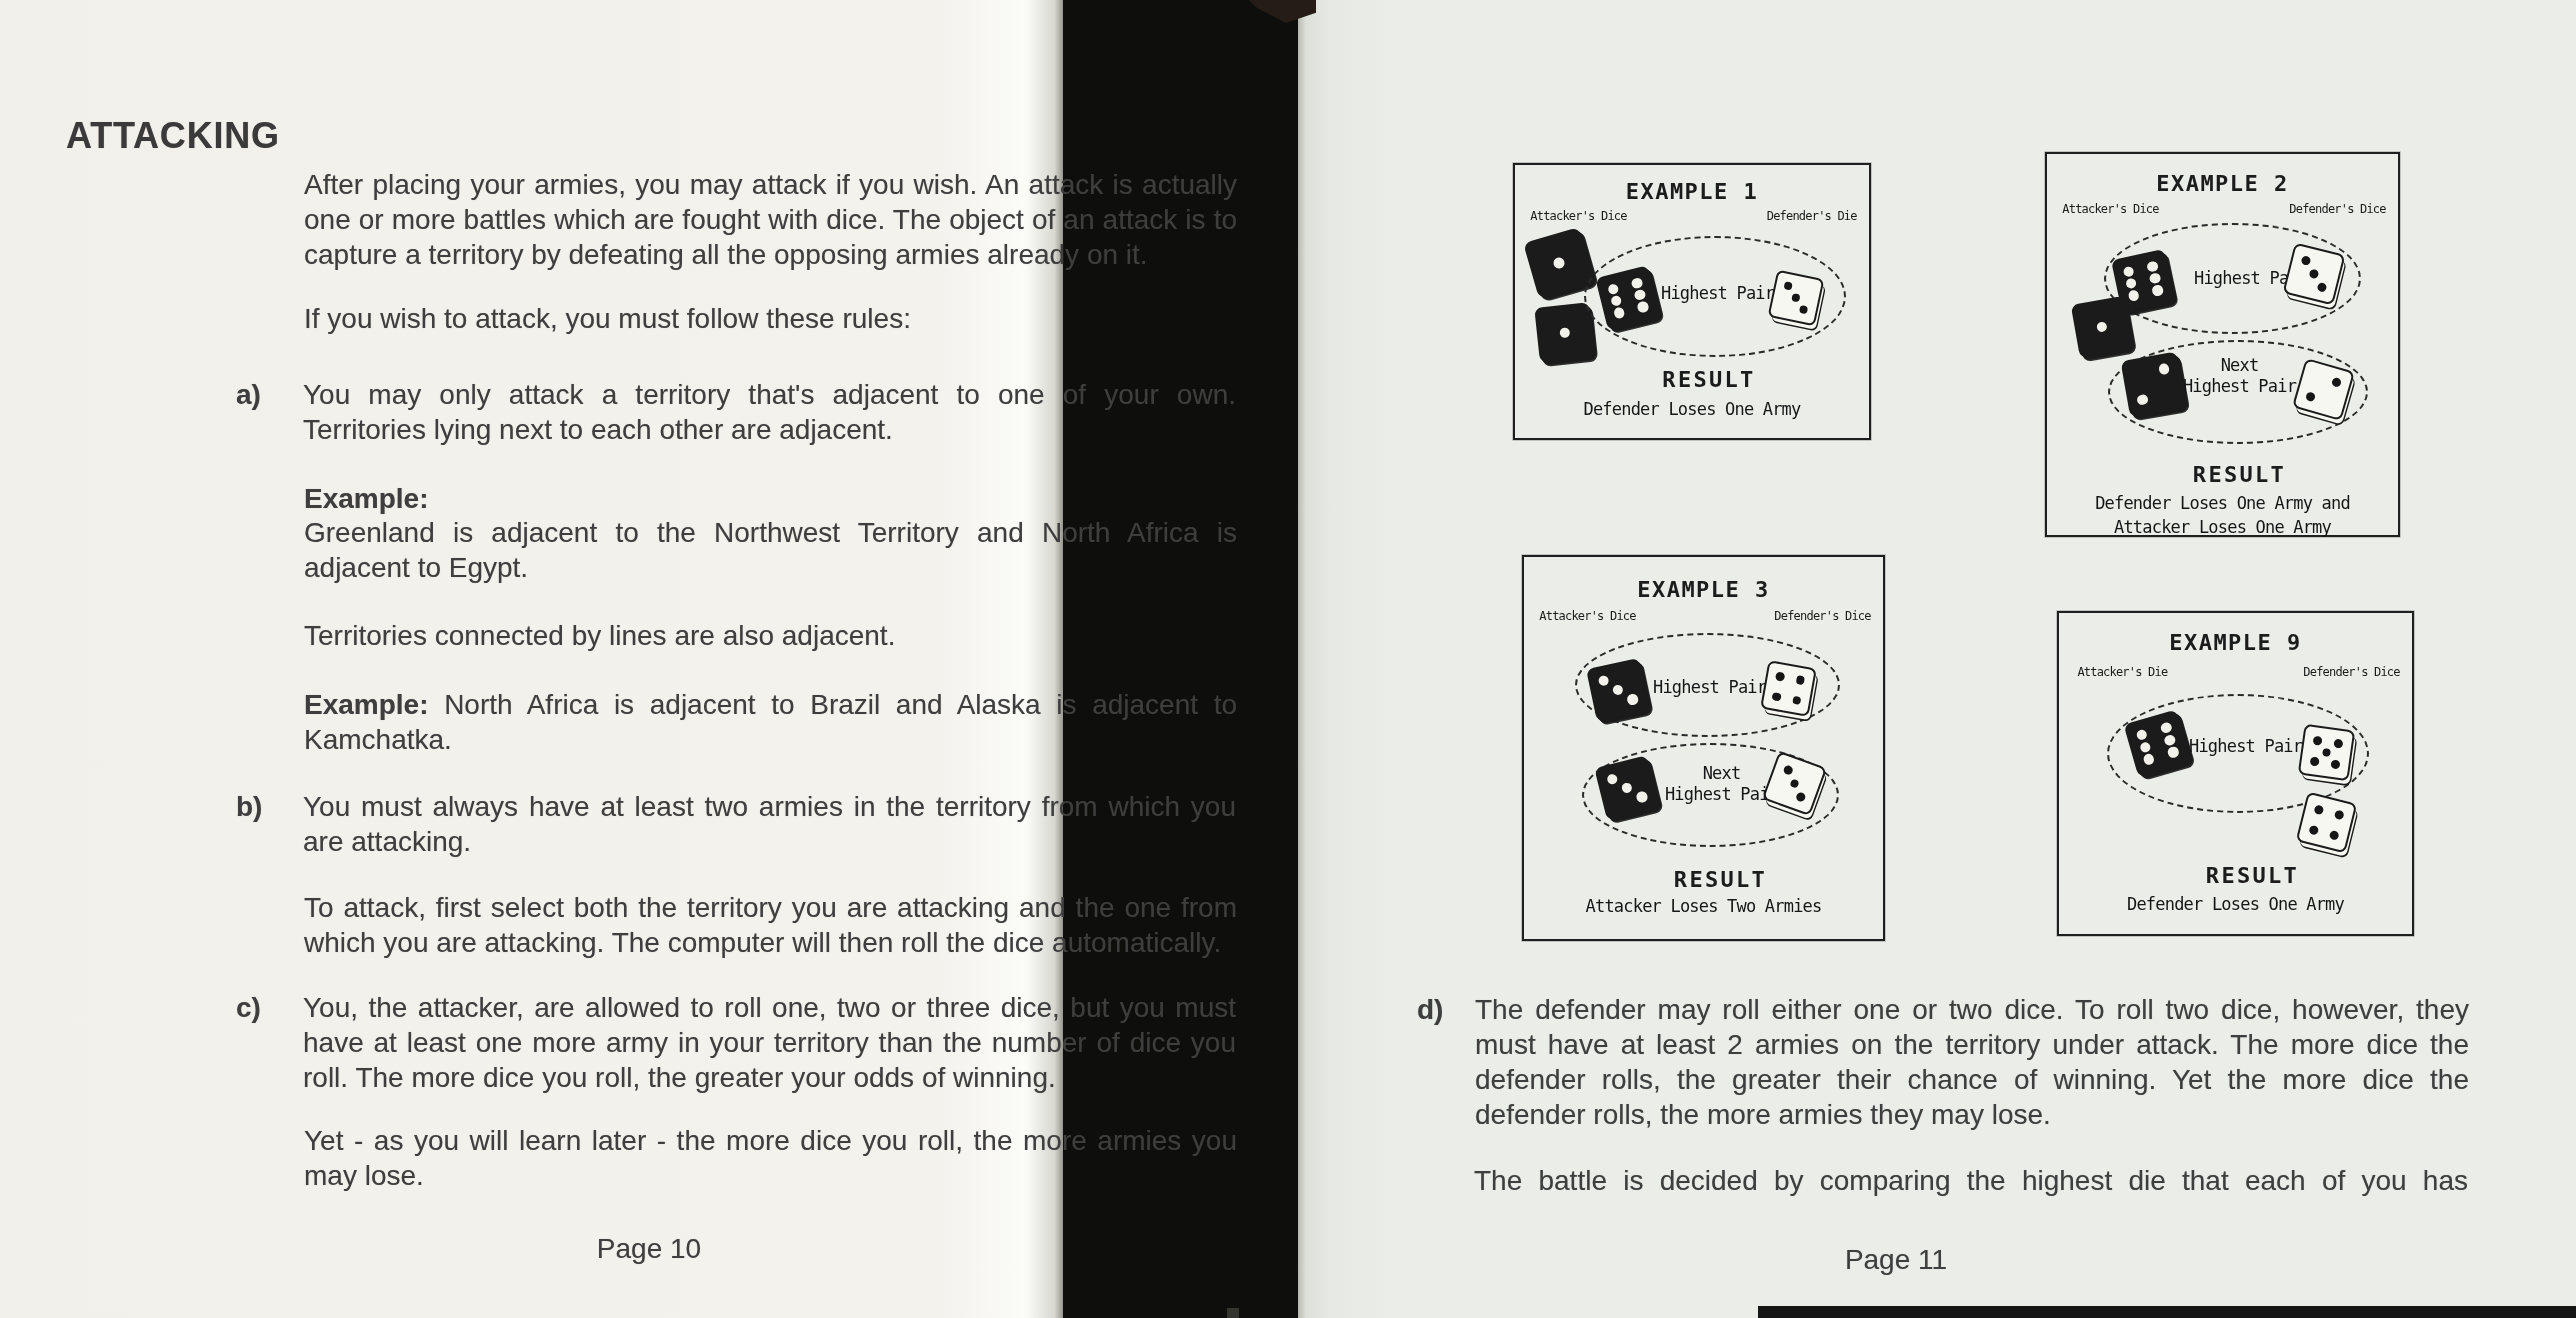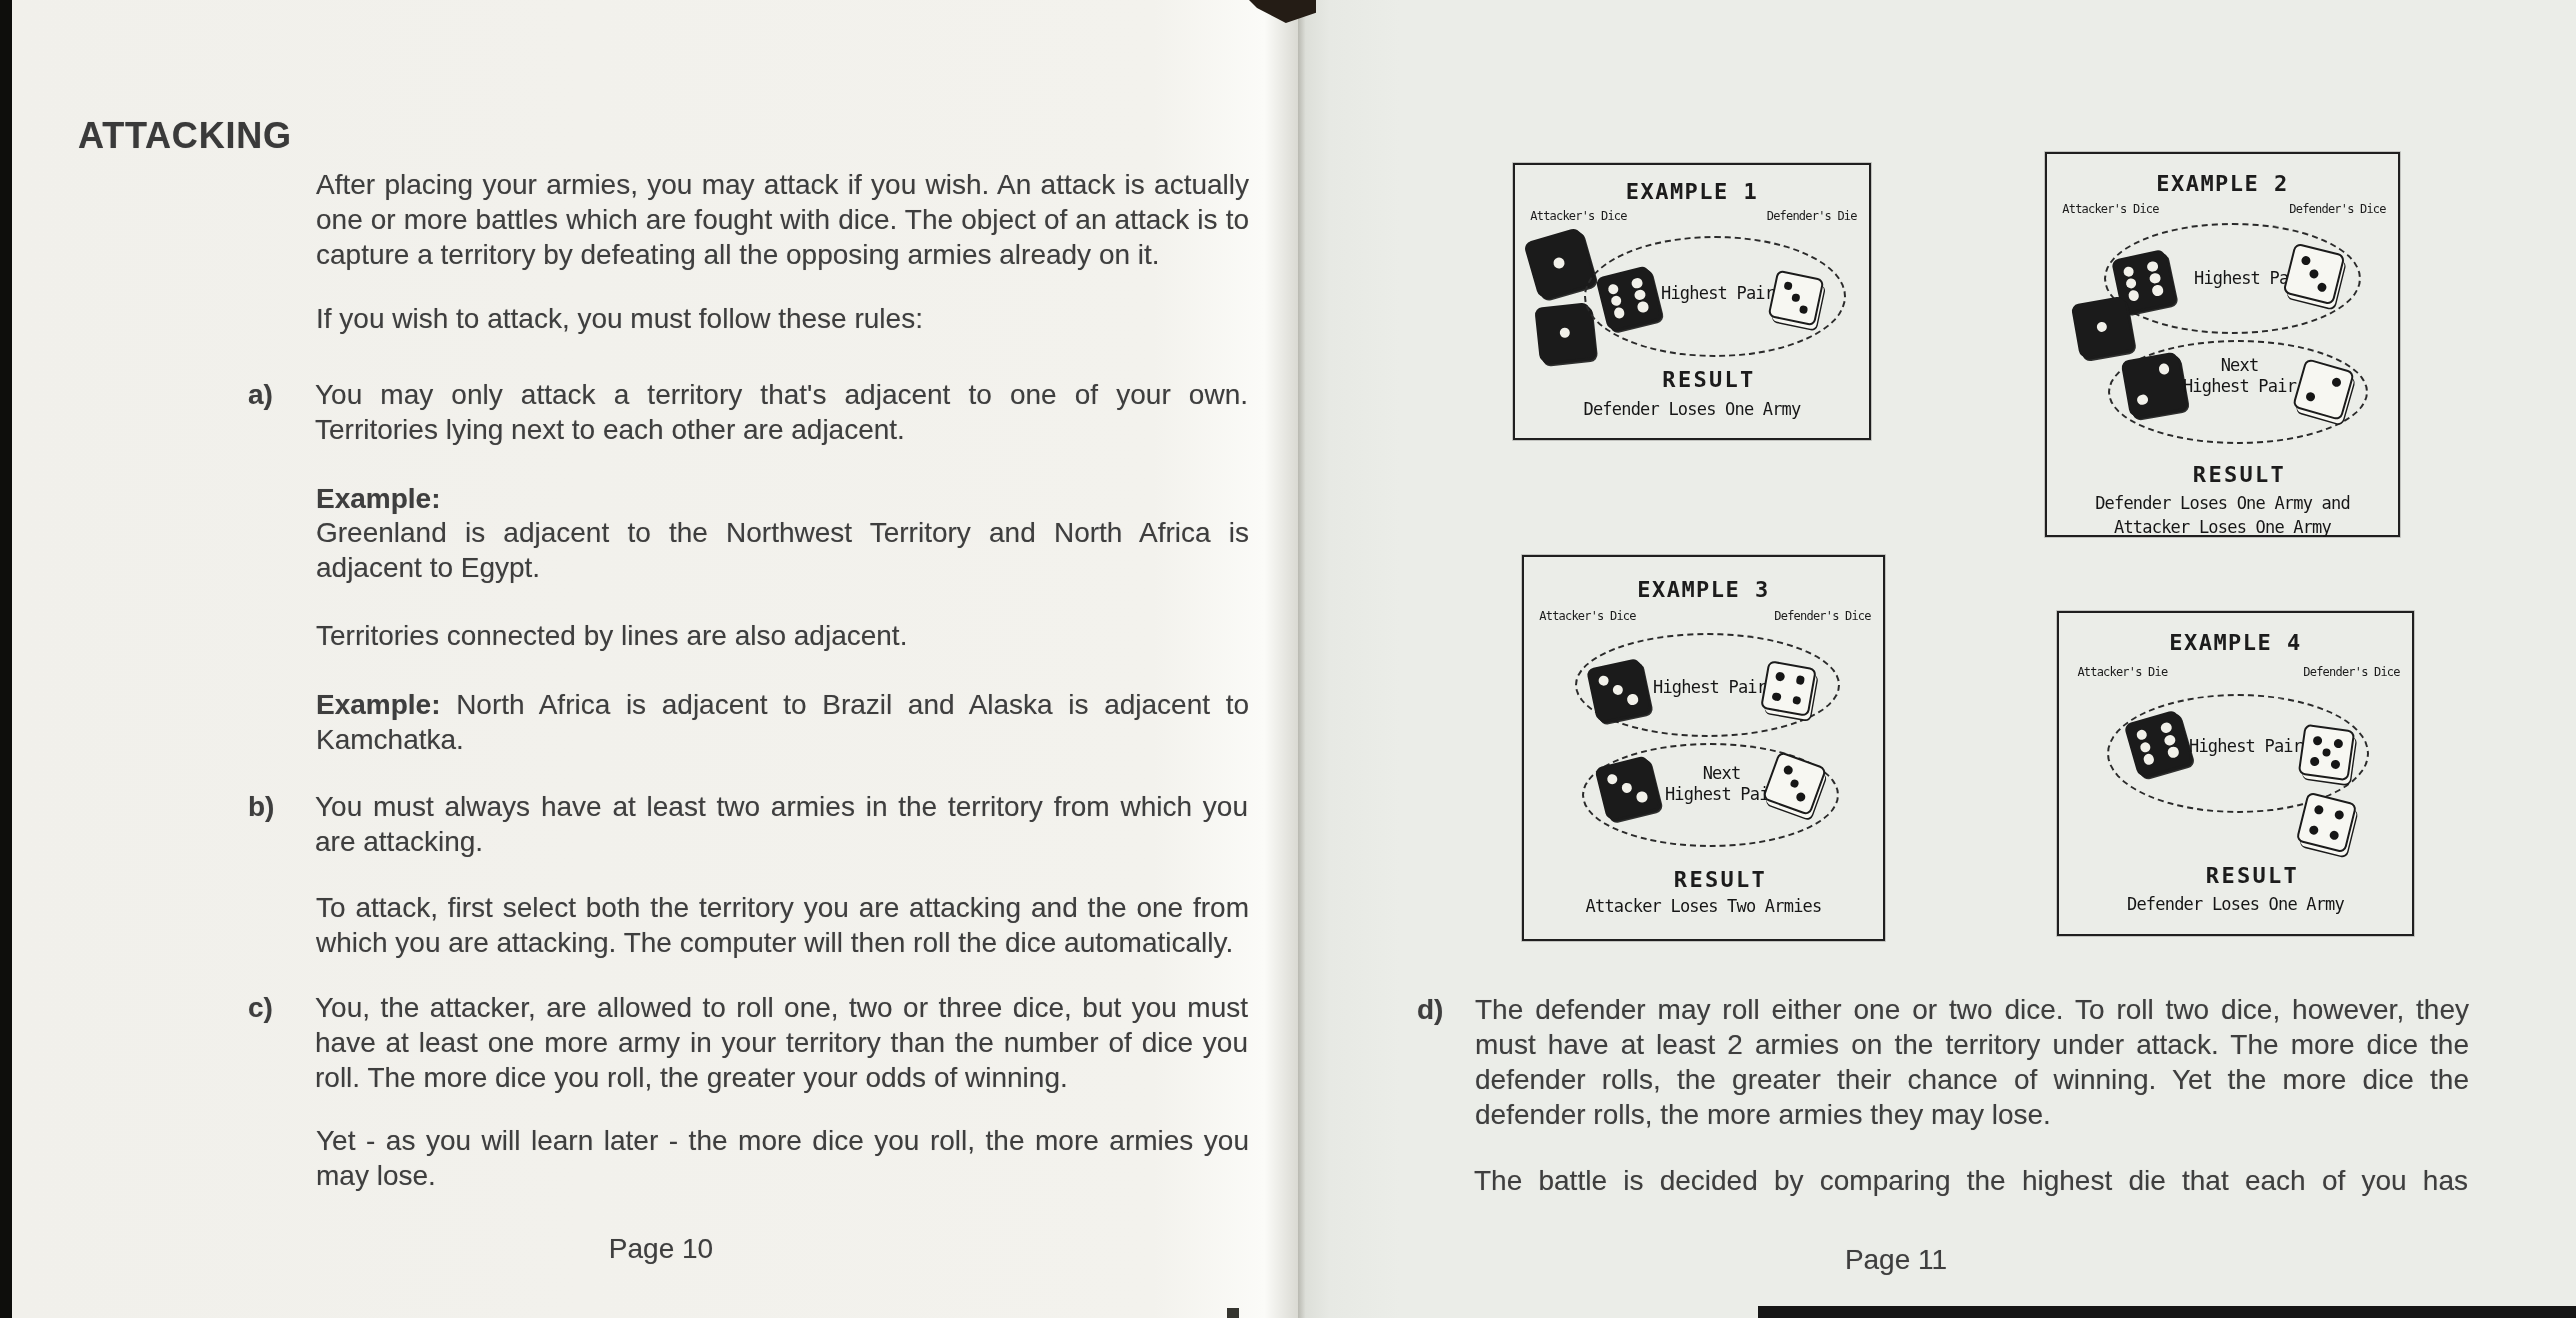--- a/index.html
+++ b/index.html
@@ -1,19 +1,19 @@
 <!DOCTYPE html>
 <html style="font-size:12.3px"><head>
 <meta charset="utf-8">
 <style>
   html,body{margin:0;padding:0;background:#111;}
   #stage{position:relative;width:2576px;height:1318px;overflow:hidden;
          font-family:"Liberation Sans",sans-serif;background:#0e0e0c;}
   .page{position:absolute;top:0;height:1318px;}
-  #page-left{left:12px;width:1298px;
+  #page-left{left:0;width:1063px;
     background:linear-gradient(90deg,#f1f0eb 0%,#f3f2ed 88%,#fbfbf8 96.5%,#d8d8d1 99.2%,#97978f 100%);}
   #page-right{left:1298px;width:1278px;
     background:linear-gradient(90deg,#b9b9b1 0%,#dddfd9 0.6%,#e7e9e4 2.5%,#ebede8 8%,#ebede8 100%);}
   #gutter-top-wedge{position:absolute;left:1249px;top:0;width:67px;height:23px;background:#241c15;
     clip-path:polygon(0 0,100% 0,100% 55%,55% 100%,12% 35%);}
   #bottom-strip{position:absolute;left:1758px;top:1306px;width:818px;height:12.3px;background:#161616;}
   #gutter-bottom-nub{position:absolute;left:1227px;top:1308px;width:12.3px;height:10.7px;background:#35352f;}
 
   
   .doc-heading{position:absolute;font-size:36px;font-weight:bold;letter-spacing:0.8px;color:#3a3a3a;
@@ -241,21 +241,21 @@
           </div>
         </div>
 
       <div class="box-result-title" style="top:310px;">RESULT</div>
       <div class="box-result-lines" style="top:337px;">
         <div>Attacker Loses Two Armies</div>
       </div>
     </div>
 
     <div class="example-box" style="left:759px;top:611px;width:353px;height:321px;">
-      <div class="box-title" style="top:17px;">EXAMPLE 4</div>
+      <div class="box-title" style="top:17px;">EXAMPLE 9</div>
       <div class="box-label" style="left:18.4px;top:52px;">Attacker's Die</div>
       <div class="box-label" style="right:12.3px;top:52px;">Defender's Dice</div>
 
       <div class="pair-ellipse" style="left:48px;top:81px;width:258px;height:115px;"></div>
       <div class="die black" style="left:71px;top:103px;width:55px;height:55px;transform:rotate(-16deg);">
           <div class="face">
             <span class="pip" style="left: 27%; top: 27%;"></span>
             <span class="pip" style="left: 73%; top: 27%;"></span>
             <span class="pip" style="left: 27%; top: 50%;"></span>
             <span class="pip" style="left: 73%; top: 50%;"></span>

